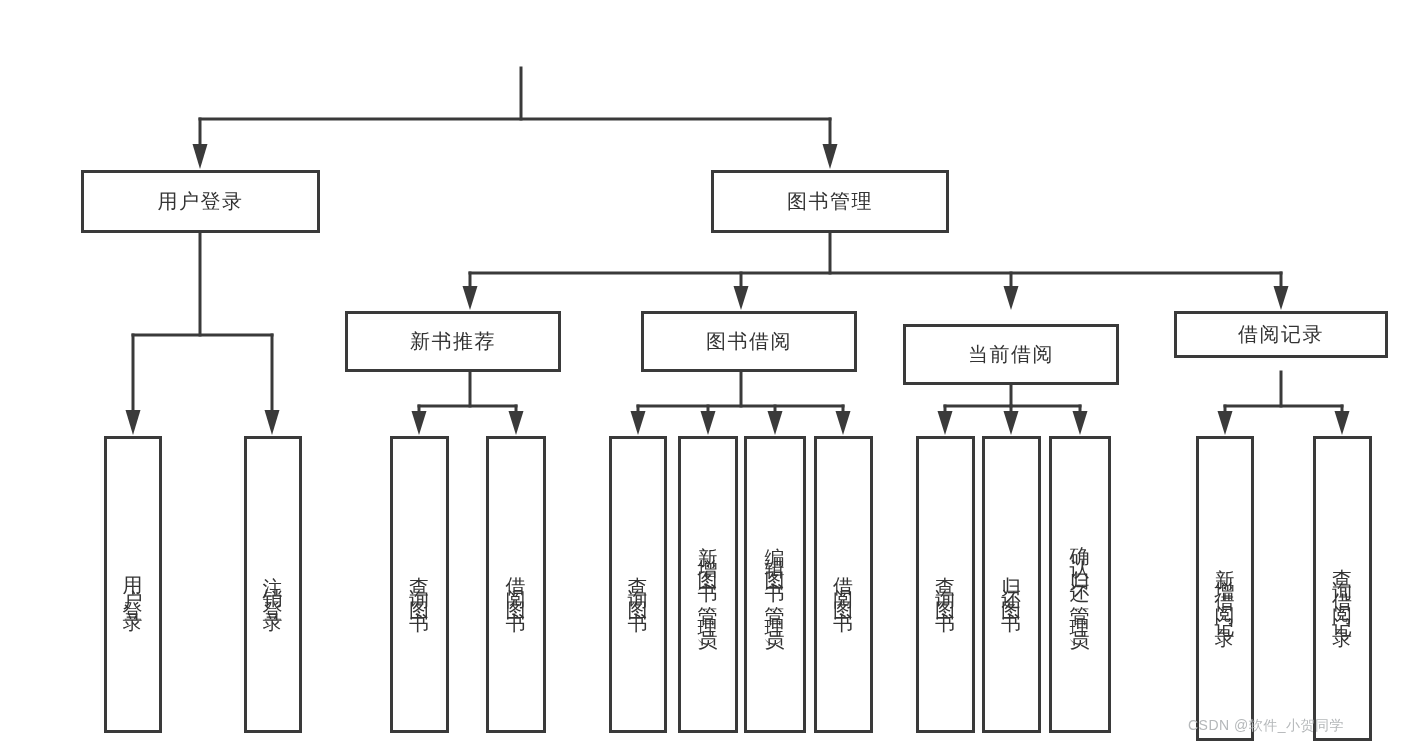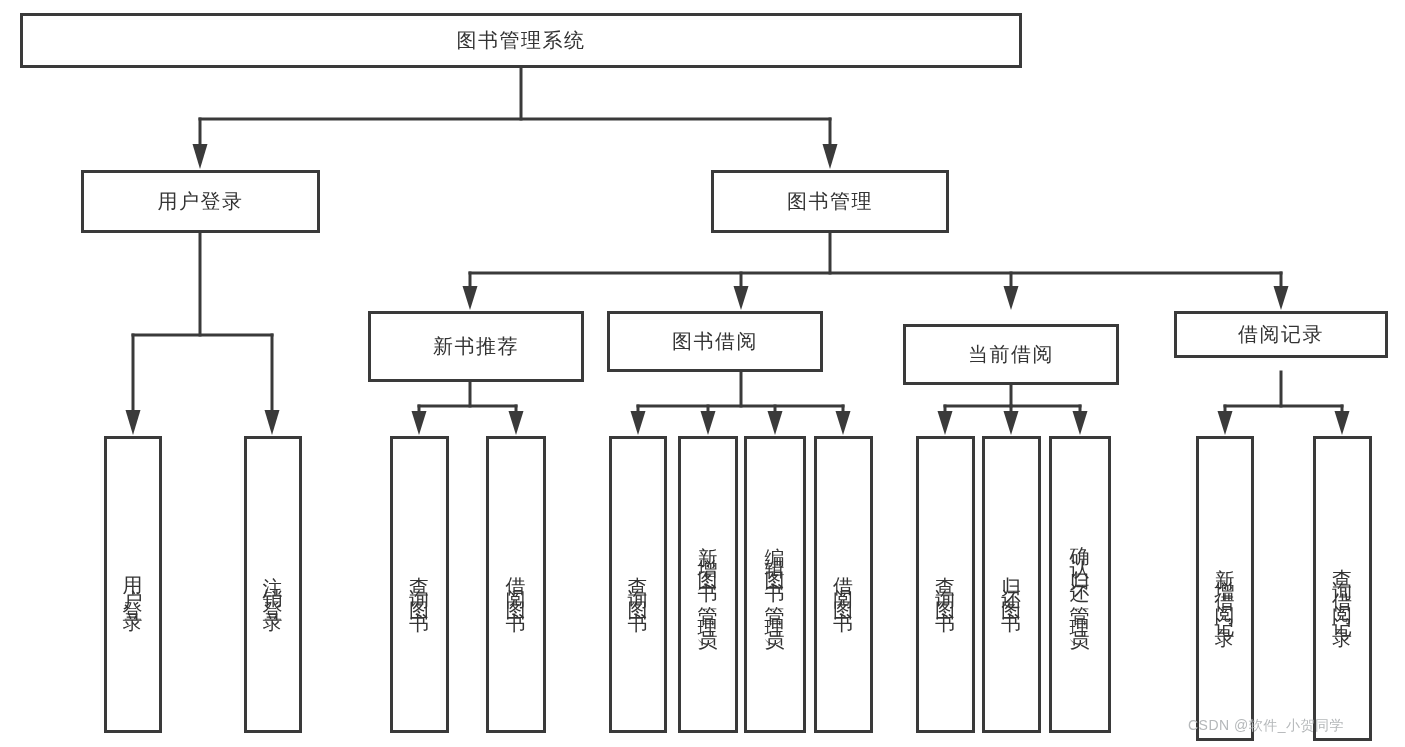--- a/index.html
+++ b/index.html
@@ -122,35 +122,32 @@
     <g>
       <path d="M1281 372 V406"></path>
       <path d="M1225 406 H1342"></path>
       <path d="M1225 406 V412"></path>
       <polygon points="1217.5,411 1232.5,411 1225,435"></polygon>
       <path d="M1342 406 V412"></path>
       <polygon points="1334.5,411 1349.5,411 1342,435"></polygon>
     </g>
   </svg>
 
-  <div class="box" style="left:20px; top:13px; width:1002px; height:55px;">
-    <span class="hlabel">图书管理系统</span>
-  </div>
 
   <div class="box" style="left:81px; top:170px; width:239px; height:63px;">
     <span class="hlabel">用户登录</span>
   </div>
   <div class="box" style="left:711px; top:170px; width:238px; height:63px;font-family:Liberation Serif, serif;">
     <span class="hlabel">图书管理</span>
   </div>
 
-  <div class="box" style="left:368px; top:311px; width:216px; height:71px;">
+  <div class="box" style="left:345px; top:311px; width:216px; height:61px;">
     <span class="hlabel">新书推荐</span>
   </div>
-  <div class="box" style="left:607px; top:311px; width:216px; height:61px;">
+  <div class="box" style="left:641px; top:311px; width:216px; height:61px;">
     <span class="hlabel">图书借阅</span>
   </div>
   <div class="box" style="left:903px; top:324px; width:216px; height:61px;">
     <span class="hlabel">当前借阅</span>
   </div>
   <div class="box" style="left:1174px; top:311px; width:214px; height:47px;">
     <span class="hlabel">借阅记录</span>
   </div>
 
   <div class="box" style="left:104px; top:436px; width:58px; height:297px;">

